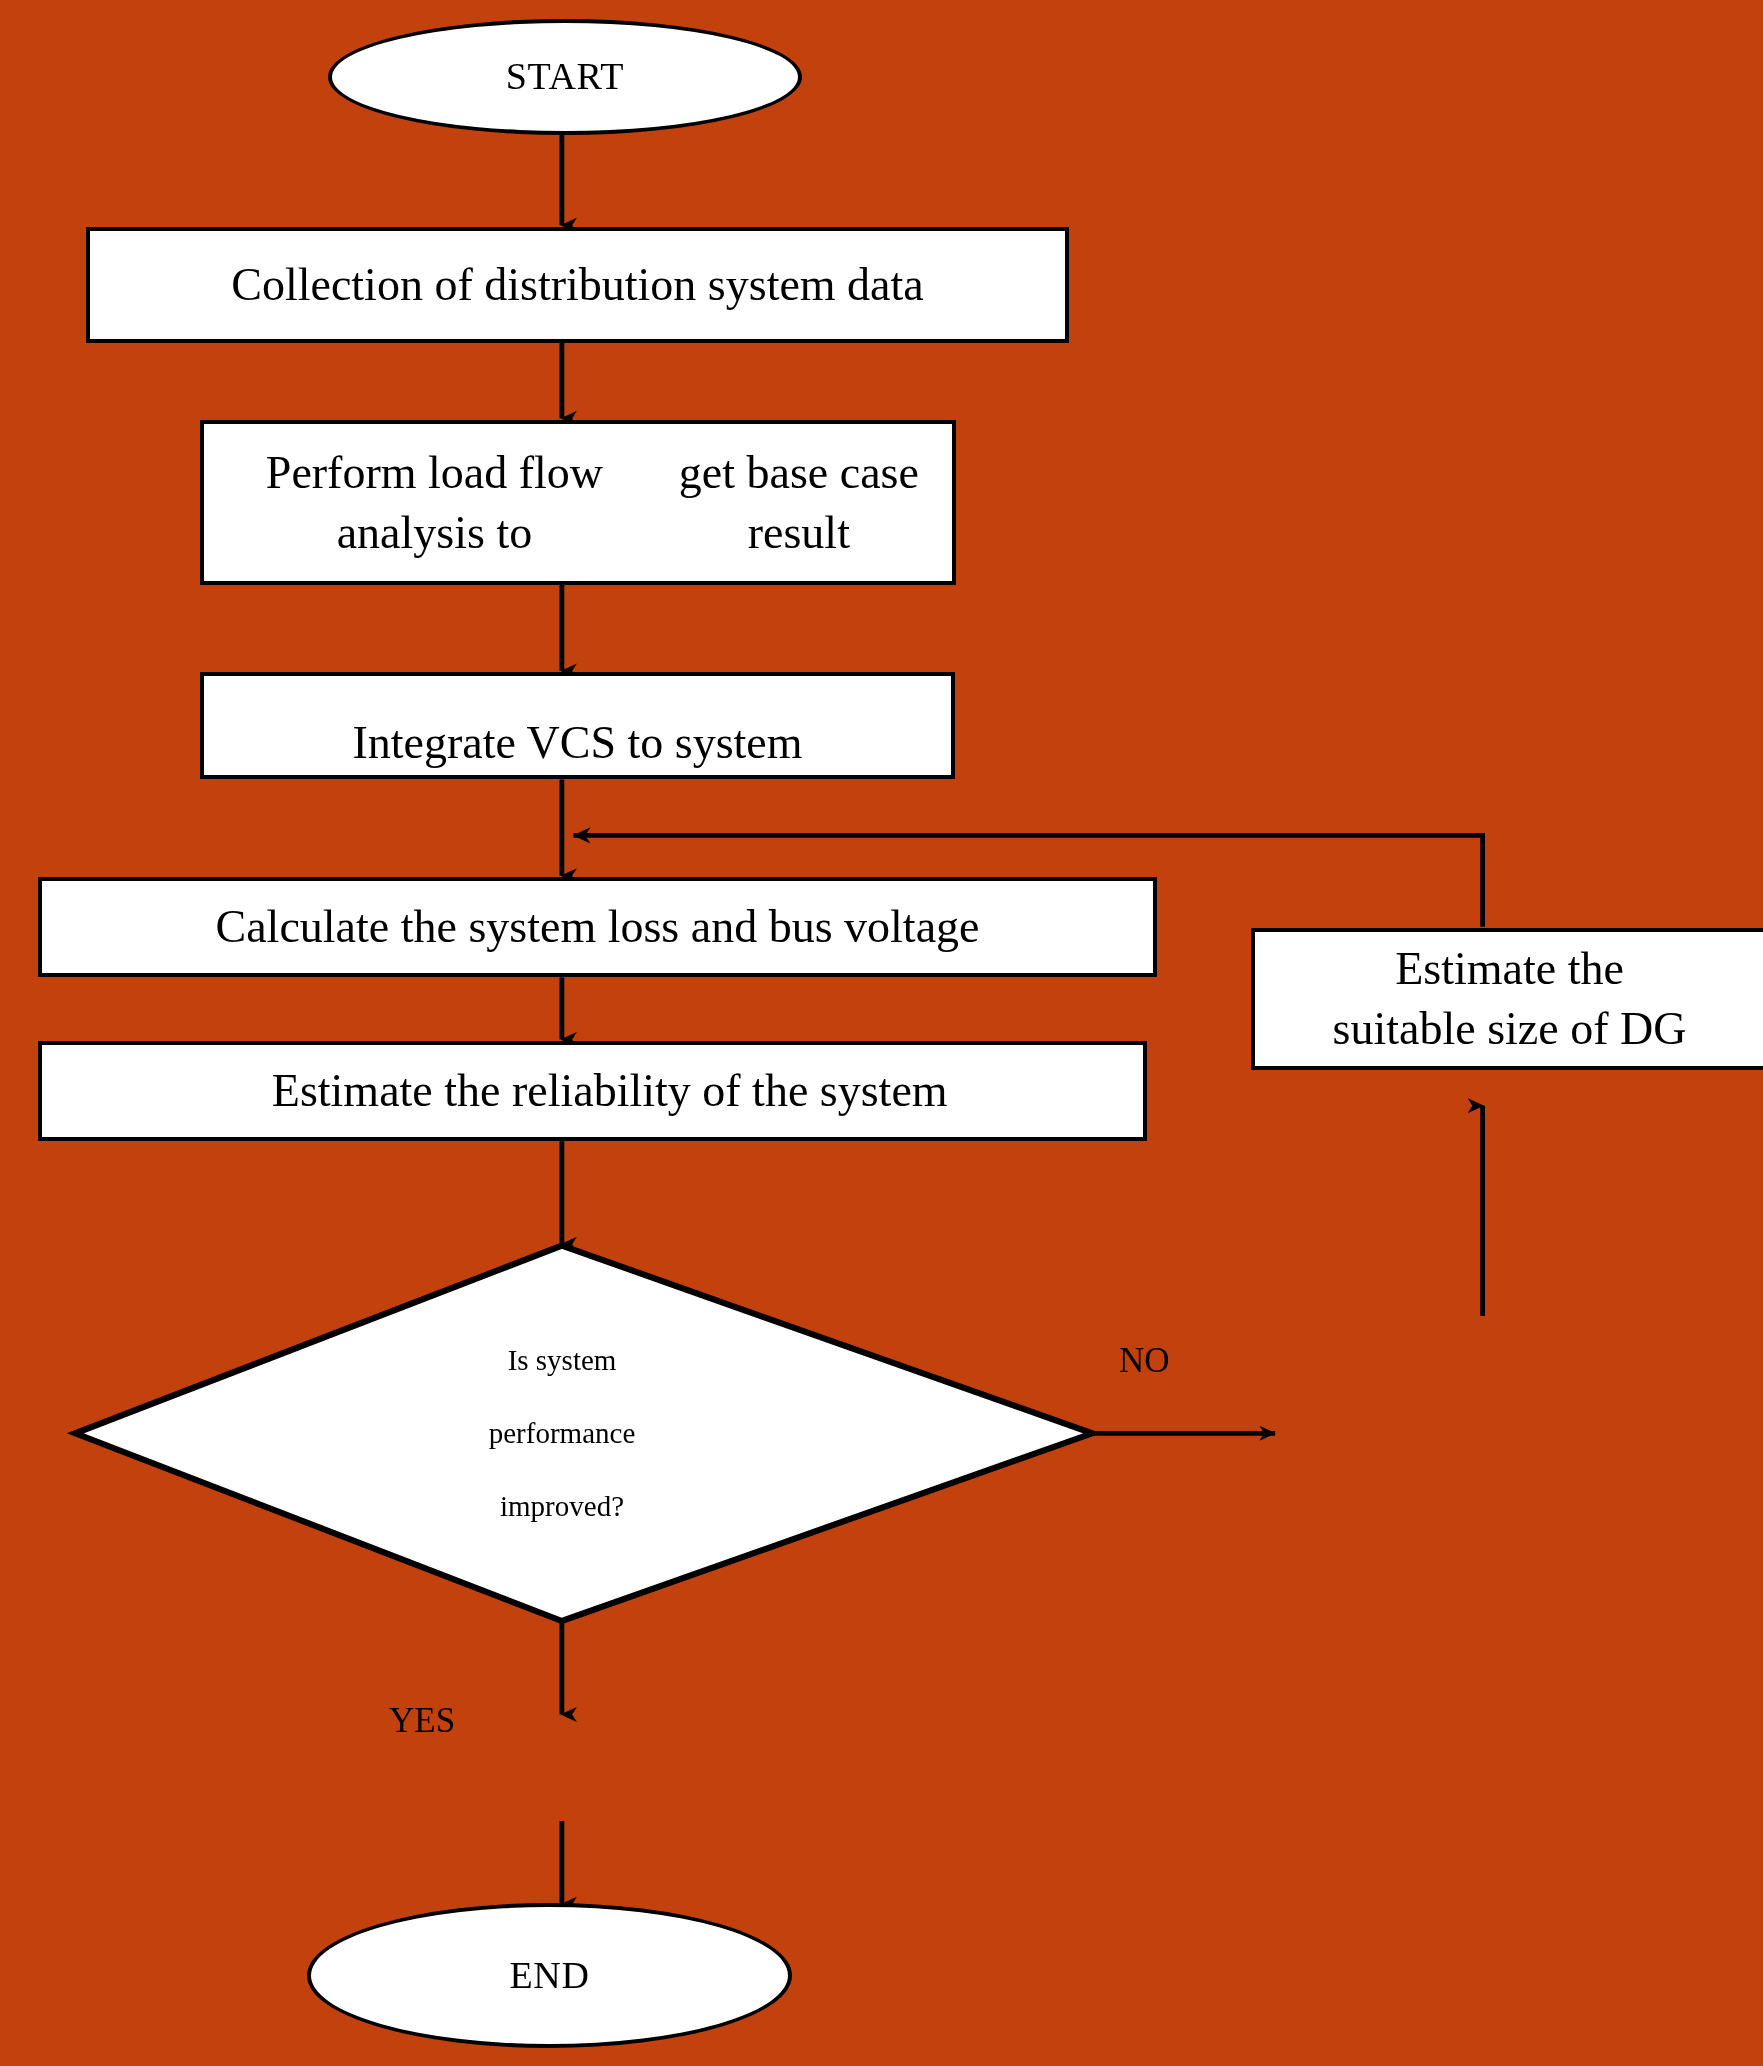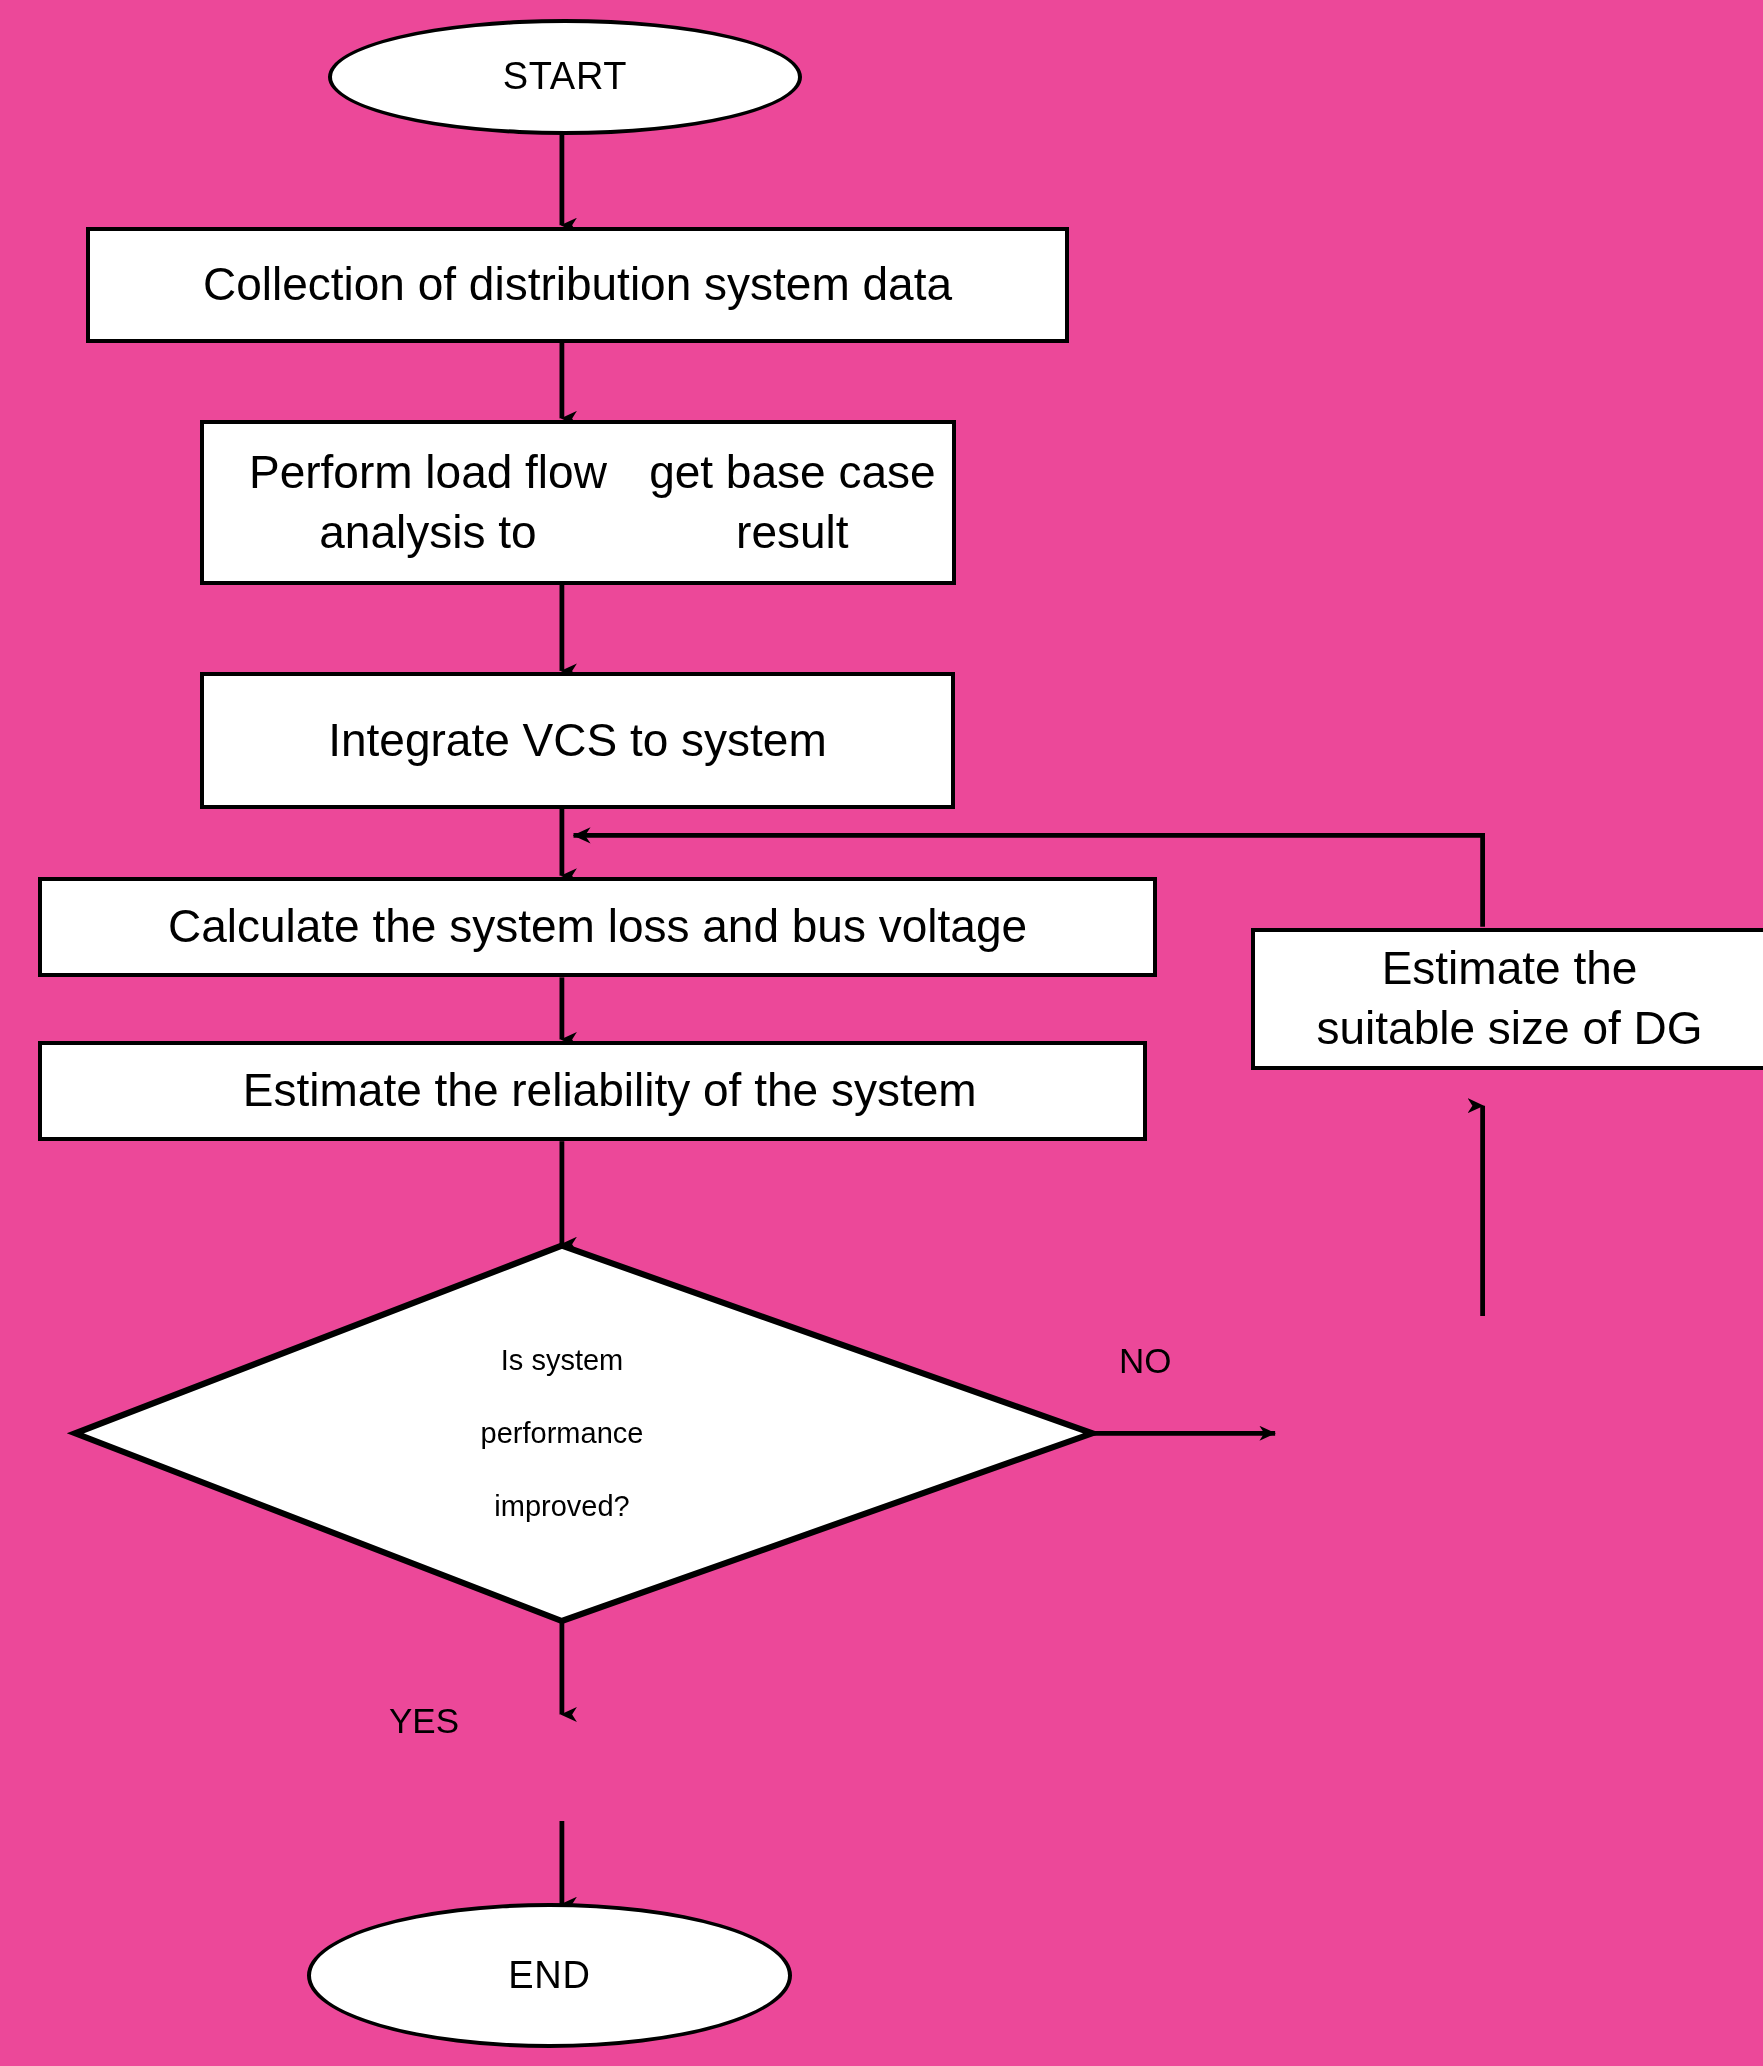--- a/index.html
+++ b/index.html
@@ -5,23 +5,23 @@
 <style>
   html, body {
     margin: 0;
     padding: 0;
     background: #ffffff;
   }
   #canvas {
     position: relative;
     width: 1764px;
     height: 2066px;
-    background: #ec4899;
+    background: #c2410c;
     overflow: hidden;
-    font-family: Liberation Sans, sans-serif;
+    font-family: Liberation Serif, serif;
     color: #000000;
   }
   #edges {
     position: absolute;
     left: 0;
     top: 0;
     width: 1764px;
     height: 2066px;
     pointer-events: none;
   }
@@ -123,21 +123,21 @@
 
   <div class="node proc" style="left:72px; top:227px; width:983px; height:116px;">
     <span>Collection of distribution system data</span>
   </div>
 
   <div class="node proc" style="left:186px; top:420px; width:756px; height:165px; flex-direction:row;">
     <span class="nline">Perform load flow analysis to</span>
     <span class="nline">get base case result</span>
   </div>
 
-  <div class="node proc" style="left:186px; top:672px; width:755px; height:137px;">
+  <div class="node proc" style="left:186px; top:672px; width:755px; height:107px;align-items:flex-end;">
     <span>Integrate VCS to system</span>
   </div>
 
   <div class="node proc" style="left:24px; top:877px; width:1119px; height:100px;">
     <span>Calculate the system loss and bus voltage</span>
   </div>
 
   <div class="node proc" style="left:24px; top:1041px; width:1109px; height:100px;padding-left:44px;">
     <span>Estimate the reliability of the system</span>
   </div>

